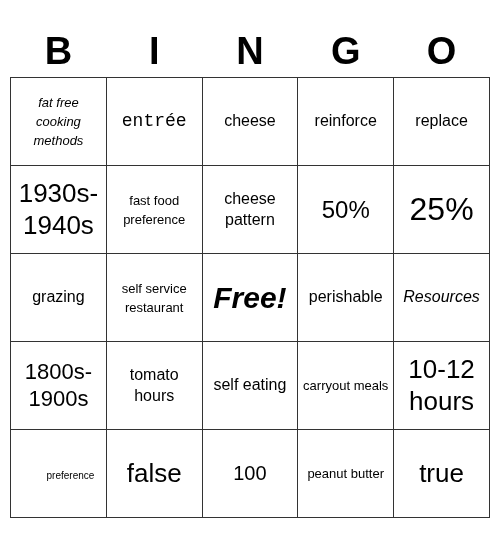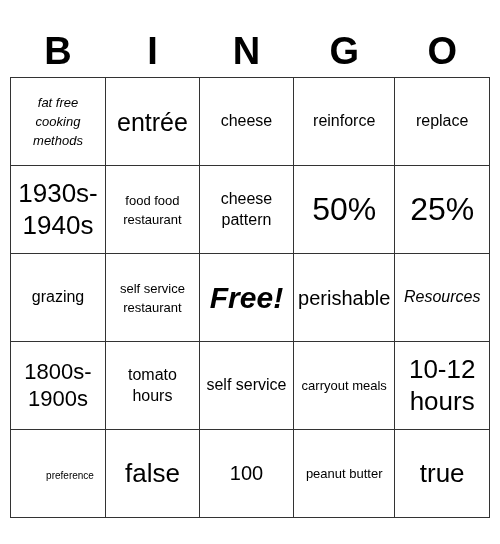--- a/index.html
+++ b/index.html
@@ -43,43 +43,43 @@
         <th style="font-size:38px; font-weight:bold; text-align:center; width:96px; padding:4px 0; border:none;">B</th>
         <th style="font-size:38px; font-weight:bold; text-align:center; width:96px; padding:4px 0; border:none;">I</th>
         <th style="font-size:38px; font-weight:bold; text-align:center; width:96px; padding:4px 0; border:none;">N</th>
         <th style="font-size:38px; font-weight:bold; text-align:center; width:96px; padding:4px 0; border:none;">G</th>
         <th style="font-size:38px; font-weight:bold; text-align:center; width:96px; padding:4px 0; border:none;">O</th>
       </tr>
     </thead>
     <tbody id="bingo-body">
     <tr>
           <td style="border: 1.5px solid rgb(51, 51, 51); text-align: center; vertical-align: middle; width: 96px; height: 88px; padding: 4px; font-style: italic;"><span style="font-size: 13px; line-height: 1.3;">fat free cooking methods</span></td>
-          <td style="border: 1.5px solid rgb(51, 51, 51); text-align: center; vertical-align: middle; width: 96px; height: 88px; padding: 4px;"><span style="font-size: 25px; line-height: 1.2;">entrée</span></td>
+          <td style="border: 1.5px solid rgb(51, 51, 51); text-align: center; vertical-align: middle; width: 96px; height: 88px; padding: 4px;"><span style="font-size: 18px; line-height: 1.2; font-family: Liberation Mono, monospace;">entrée</span></td>
           <td style="border: 1.5px solid rgb(51, 51, 51); text-align: center; vertical-align: middle; width: 96px; height: 88px; padding: 4px;"><span style="font-size: 16px; line-height: 1.3;">cheese</span></td>
           <td style="border: 1.5px solid rgb(51, 51, 51); text-align: center; vertical-align: middle; width: 96px; height: 88px; padding: 4px;"><span style="font-size: 16px; line-height: 1.3;">reinforce</span></td>
           <td style="border: 1.5px solid rgb(51, 51, 51); text-align: center; vertical-align: middle; width: 96px; height: 88px; padding: 4px;"><span style="font-size: 16px; line-height: 1.3;">replace</span></td>
         </tr>
         <tr>
           <td style="border: 1.5px solid rgb(51, 51, 51); text-align: center; vertical-align: middle; width: 96px; height: 88px; padding: 4px;"><span style="font-size: 26px; line-height: 1.2;">1930s-1940s</span></td>
-          <td style="border: 1.5px solid rgb(51, 51, 51); text-align: center; vertical-align: middle; width: 96px; height: 88px; padding: 4px;"><span style="font-size: 13px; line-height: 1.3;">food food restaurant</span></td>
+          <td style="border: 1.5px solid rgb(51, 51, 51); text-align: center; vertical-align: middle; width: 96px; height: 88px; padding: 4px;"><span style="font-size: 13px; line-height: 1.3;">fast food preference</span></td>
           <td style="border: 1.5px solid rgb(51, 51, 51); text-align: center; vertical-align: middle; width: 96px; height: 88px; padding: 4px;"><span style="font-size: 16px; line-height: 1.3;">cheese pattern</span></td>
-          <td style="border: 1.5px solid rgb(51, 51, 51); text-align: center; vertical-align: middle; width: 96px; height: 88px; padding: 4px;"><span style="font-size: 32px;">50%</span></td>
+          <td style="border: 1.5px solid rgb(51, 51, 51); text-align: center; vertical-align: middle; width: 96px; height: 88px; padding: 4px;"><span style="font-size: 24px;">50%</span></td>
           <td style="border: 1.5px solid rgb(51, 51, 51); text-align: center; vertical-align: middle; width: 96px; height: 88px; padding: 4px;"><span style="font-size: 32px;">25%</span></td>
         </tr>
         <tr>
           <td style="border: 1.5px solid rgb(51, 51, 51); text-align: center; vertical-align: middle; width: 96px; height: 88px; padding: 4px;"><span style="font-size: 16px; line-height: 1.3;">grazing</span></td>
           <td style="border: 1.5px solid rgb(51, 51, 51); text-align: center; vertical-align: middle; width: 96px; height: 88px; padding: 4px;"><span style="font-size: 13px; line-height: 1.3;">self service restaurant</span></td>
           <td style="border: 1.5px solid rgb(51, 51, 51); text-align: center; vertical-align: middle; width: 96px; height: 88px; padding: 4px;"><span style="font-size: 30px; font-style: italic; font-weight: bold;">Free!</span></td>
-          <td style="border: 1.5px solid rgb(51, 51, 51); text-align: center; vertical-align: middle; width: 96px; height: 88px; padding: 4px;"><span style="font-size: 20px; line-height: 1.3;">perishable</span></td>
+          <td style="border: 1.5px solid rgb(51, 51, 51); text-align: center; vertical-align: middle; width: 96px; height: 88px; padding: 4px;"><span style="font-size: 16px; line-height: 1.3;">perishable</span></td>
           <td style="border: 1.5px solid rgb(51, 51, 51); text-align: center; vertical-align: middle; width: 96px; height: 88px; padding: 4px; font-style: italic;"><span style="font-size: 16px; line-height: 1.3;">Resources</span></td>
         </tr>
         <tr>
           <td style="border: 1.5px solid rgb(51, 51, 51); text-align: center; vertical-align: middle; width: 96px; height: 88px; padding: 4px;"><span style="font-size: 22px; line-height: 1.2;">1800s-1900s</span></td>
           <td style="border: 1.5px solid rgb(51, 51, 51); text-align: center; vertical-align: middle; width: 96px; height: 88px; padding: 4px;"><span style="font-size: 16px; line-height: 1.3;">tomato hours</span></td>
-          <td style="border: 1.5px solid rgb(51, 51, 51); text-align: center; vertical-align: middle; width: 96px; height: 88px; padding: 4px;"><span style="font-size: 16px; line-height: 1.3;">self service</span></td>
+          <td style="border: 1.5px solid rgb(51, 51, 51); text-align: center; vertical-align: middle; width: 96px; height: 88px; padding: 4px;"><span style="font-size: 16px; line-height: 1.3;">self eating</span></td>
           <td style="border: 1.5px solid rgb(51, 51, 51); text-align: center; vertical-align: middle; width: 96px; height: 88px; padding: 4px;"><span style="font-size: 13px; line-height: 1.3;">carryout meals</span></td>
           <td style="border: 1.5px solid rgb(51, 51, 51); text-align: center; vertical-align: middle; width: 96px; height: 88px; padding: 4px;"><span style="font-size: 26px; line-height: 1.2;">10-12 hours</span></td>
         </tr>
         <tr>
           <td style="border: 1.5px solid rgb(51, 51, 51); text-align: center; vertical-align: middle; width: 96px; height: 88px; padding: 4px;"><span style="font-size: 10px; line-height: 1.3; margin-left: 24px;">preference</span></td>
           <td style="border: 1.5px solid rgb(51, 51, 51); text-align: center; vertical-align: middle; width: 96px; height: 88px; padding: 4px;"><span style="font-size: 26px; line-height: 1.2;">false</span></td>
           <td style="border: 1.5px solid rgb(51, 51, 51); text-align: center; vertical-align: middle; width: 96px; height: 88px; padding: 4px;"><span style="font-size: 20px;">100</span></td>
           <td style="border: 1.5px solid rgb(51, 51, 51); text-align: center; vertical-align: middle; width: 96px; height: 88px; padding: 4px;"><span style="font-size: 13px; line-height: 1.3;">peanut butter</span></td>
           <td style="border: 1.5px solid rgb(51, 51, 51); text-align: center; vertical-align: middle; width: 96px; height: 88px; padding: 4px;"><span style="font-size: 26px; line-height: 1.2;">true</span></td>
         </tr>

